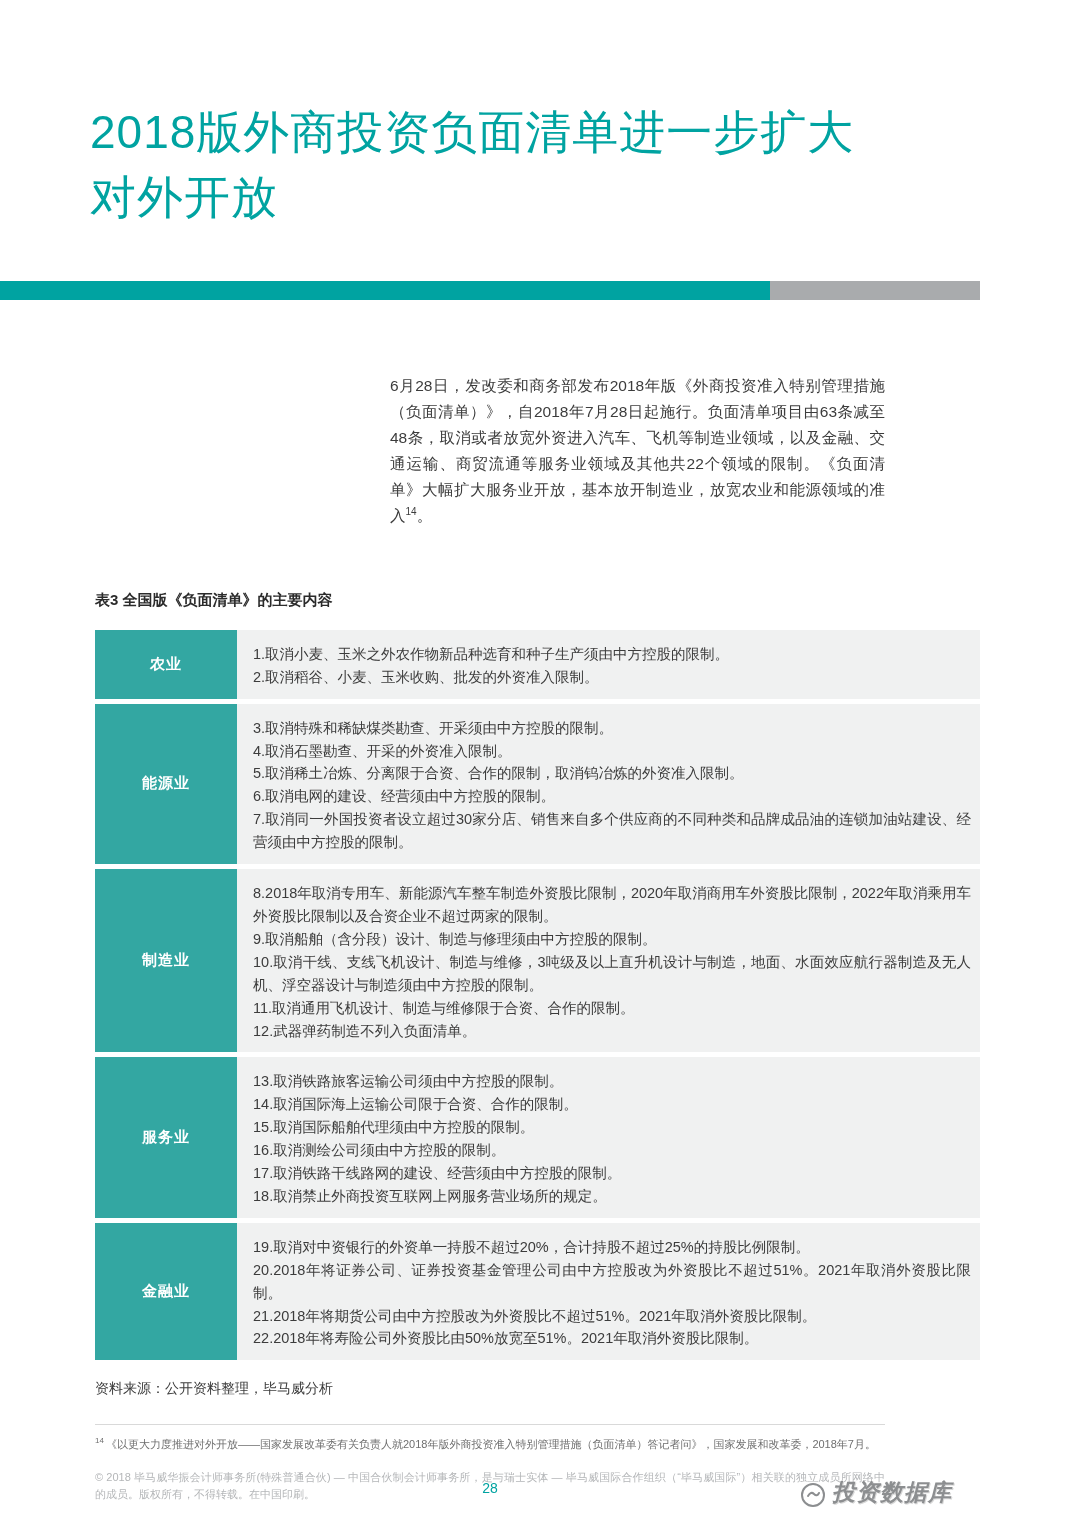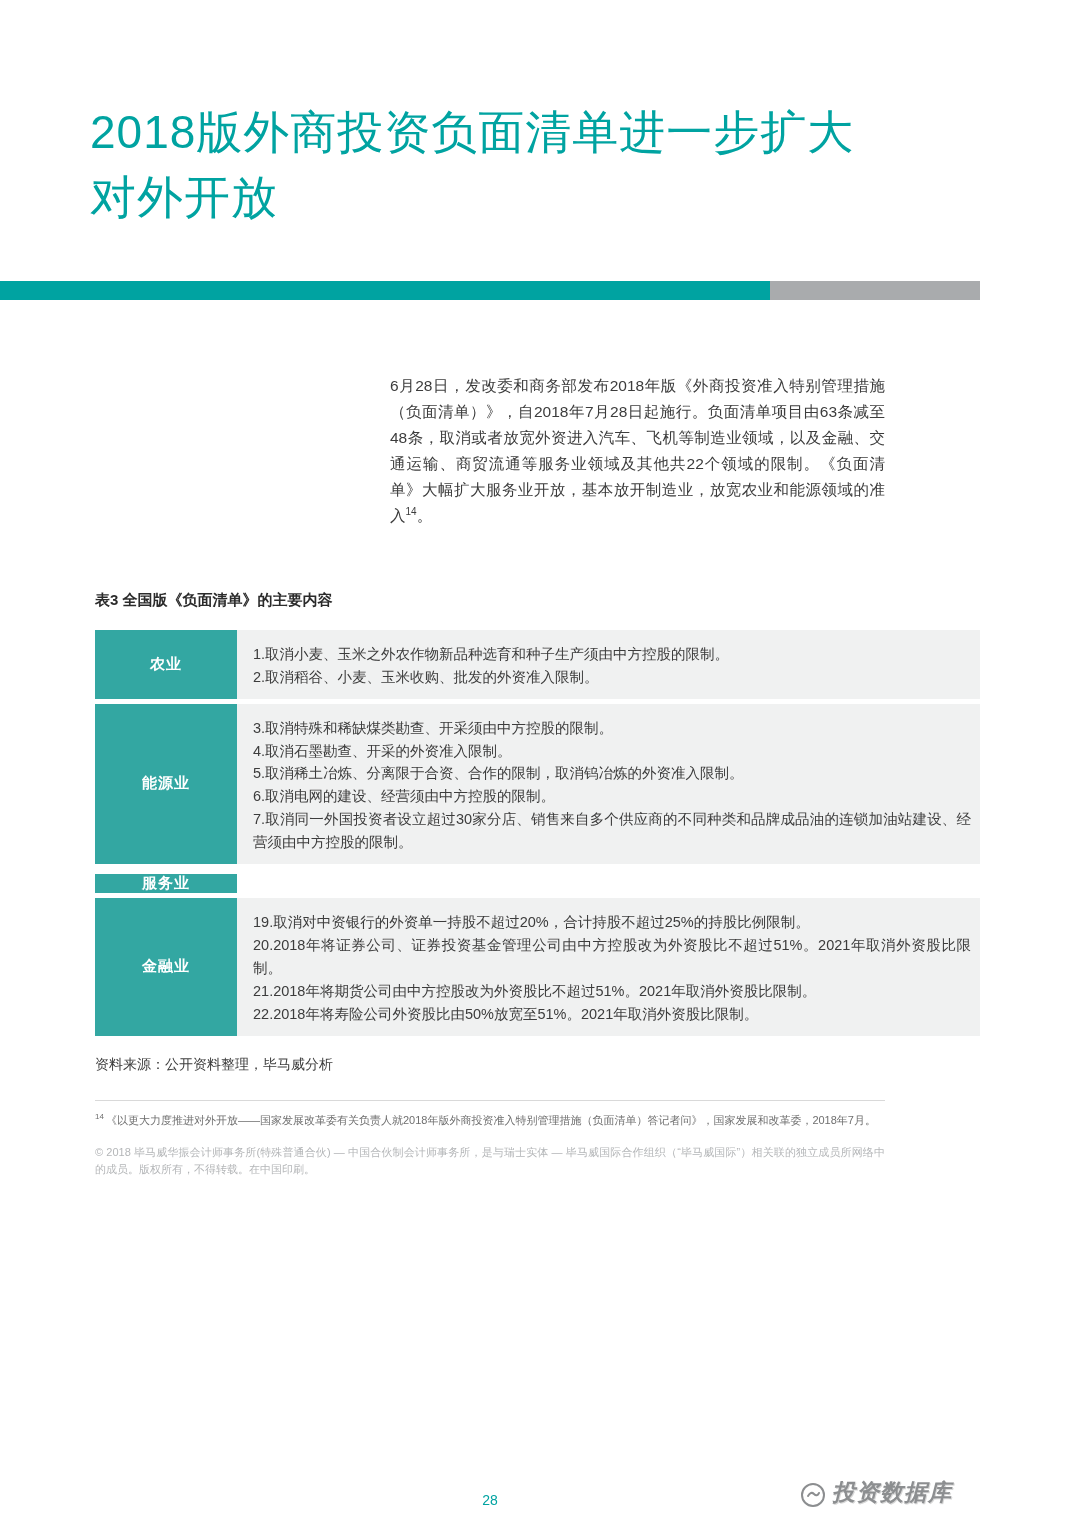--- a/index.html
+++ b/index.html
@@ -87,21 +87,21 @@
   .footnote sup { font-size: 8px; margin-right: 2px; }
   .footer-legal {
     margin: 16px 95px 9px 95px;
     font-size: 11px;
     color: #b4b6b8;
     line-height: 1.55;
     text-align: justify;
   }
   .page-number {
     position: absolute;
-    bottom: 8px;
+    bottom: 20px;
     left: 0;
     width: 100%;
     text-align: center;
     font-size: 14px;
     color: #00A3A1;
   }
   .watermark {
     position: absolute;
     right: 28px;
     bottom: 8px;
@@ -149,24 +149,36 @@
     <div class="t-row">
       <div class="t-label">能源业</div>
       <div class="t-content">3.取消特殊和稀缺煤类勘查、开采须由中方控股的限制。
 4.取消石墨勘查、开采的外资准入限制。
 5.取消稀土冶炼、分离限于合资、合作的限制，取消钨冶炼的外资准入限制。
 6.取消电网的建设、经营须由中方控股的限制。
 7.取消同一外国投资者设立超过30家分店、销售来自多个供应商的不同种类和品牌成品油的连锁加油站建设、经营须由中方控股的限制。</div>
     </div>
 
     <div class="t-row">
+      <div class="t-label">制造业</div>
+      <div class="t-content">8.2018年取消专用车、新能源汽车整车制造外资股比限制，2020年取消商用车外资股比限制，2022年取消乘用车外资股比限制以及合资企业不超过两家的限制。
+9.取消船舶（含分段）设计、制造与修理须由中方控股的限制。
+10.取消干线、支线飞机设计、制造与维修，3吨级及以上直升机设计与制造，地面、水面效应航行器制造及无人机、浮空器设计与制造须由中方控股的限制。
+11.取消通用飞机设计、制造与维修限于合资、合作的限制。
+12.武器弹药制造不列入负面清单。</div>
     </div>
 
     <div class="t-row">
       <div class="t-label">服务业</div>
+      <div class="t-content">13.取消铁路旅客运输公司须由中方控股的限制。
+14.取消国际海上运输公司限于合资、合作的限制。
+15.取消国际船舶代理须由中方控股的限制。
+16.取消测绘公司须由中方控股的限制。
+17.取消铁路干线路网的建设、经营须由中方控股的限制。
+18.取消禁止外商投资互联网上网服务营业场所的规定。</div>
     </div>
 
     <div class="t-row">
       <div class="t-label">金融业</div>
       <div class="t-content">19.取消对中资银行的外资单一持股不超过20%，合计持股不超过25%的持股比例限制。
 20.2018年将证券公司、证券投资基金管理公司由中方控股改为外资股比不超过51%。2021年取消外资股比限制。
 21.2018年将期货公司由中方控股改为外资股比不超过51%。2021年取消外资股比限制。
 22.2018年将寿险公司外资股比由50%放宽至51%。2021年取消外资股比限制。</div>
     </div>
 

